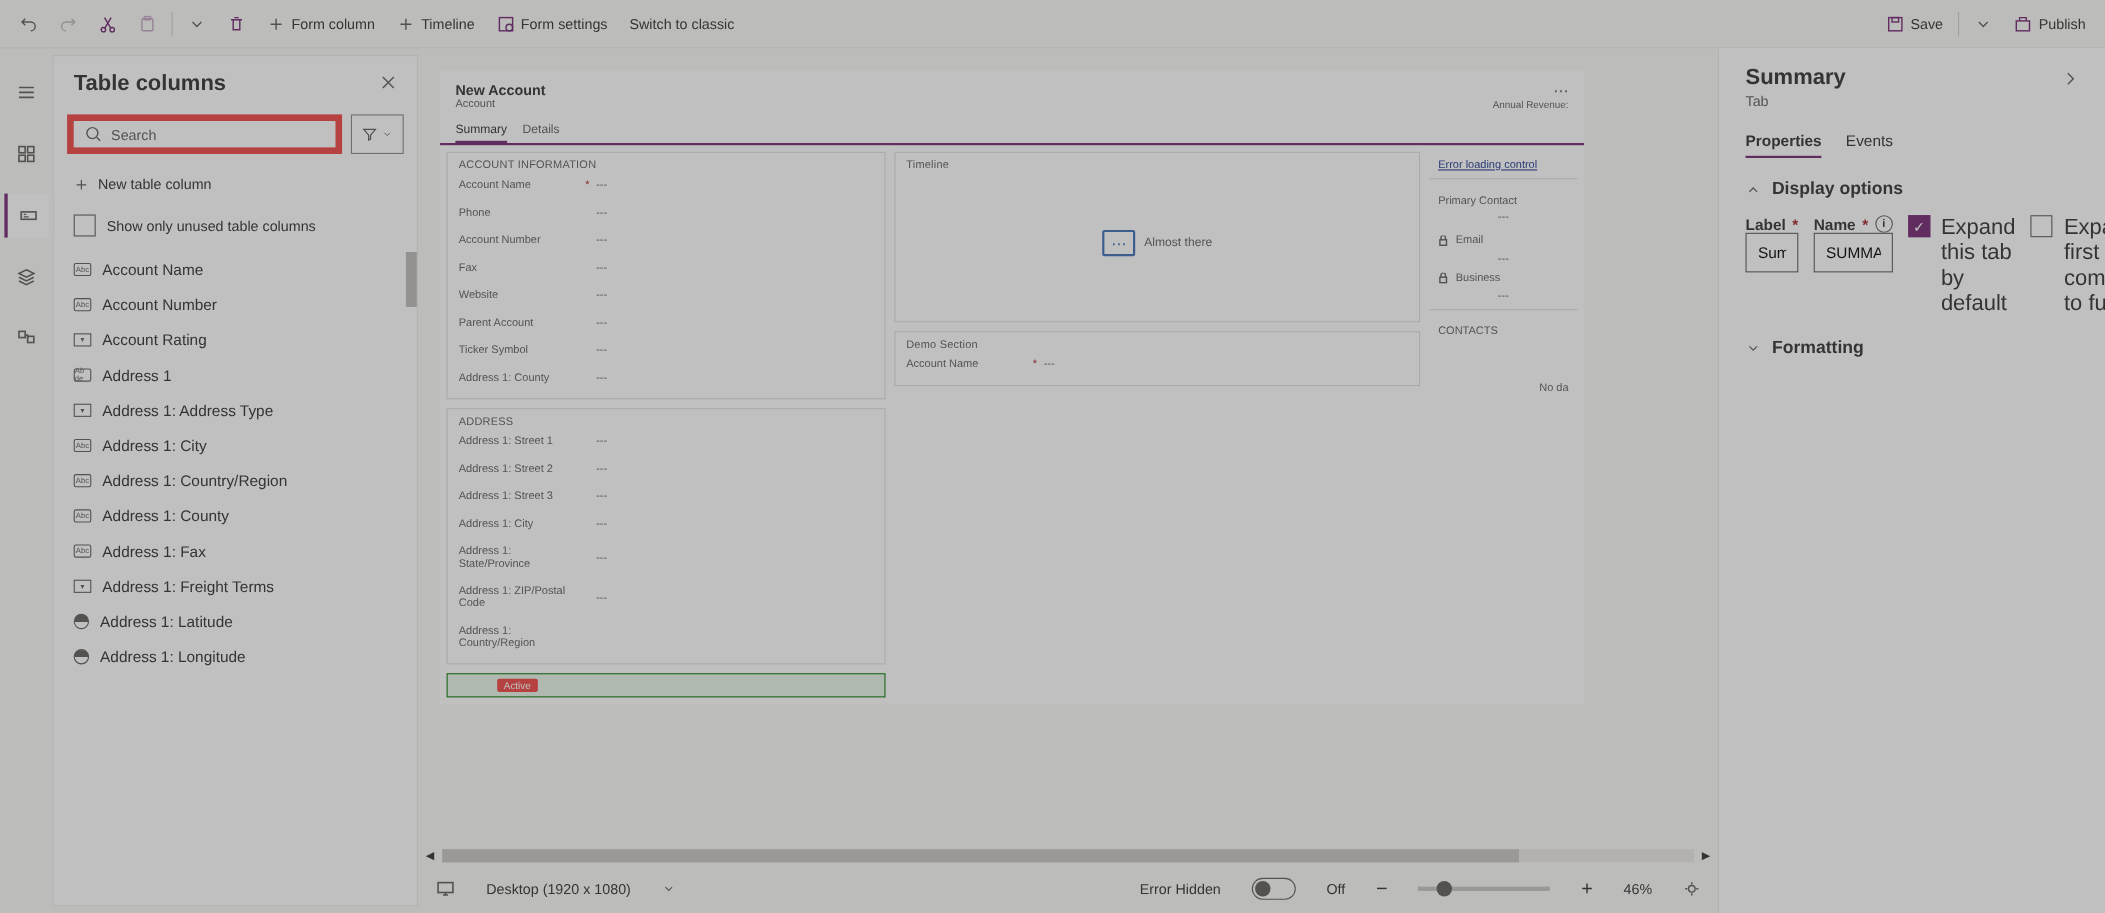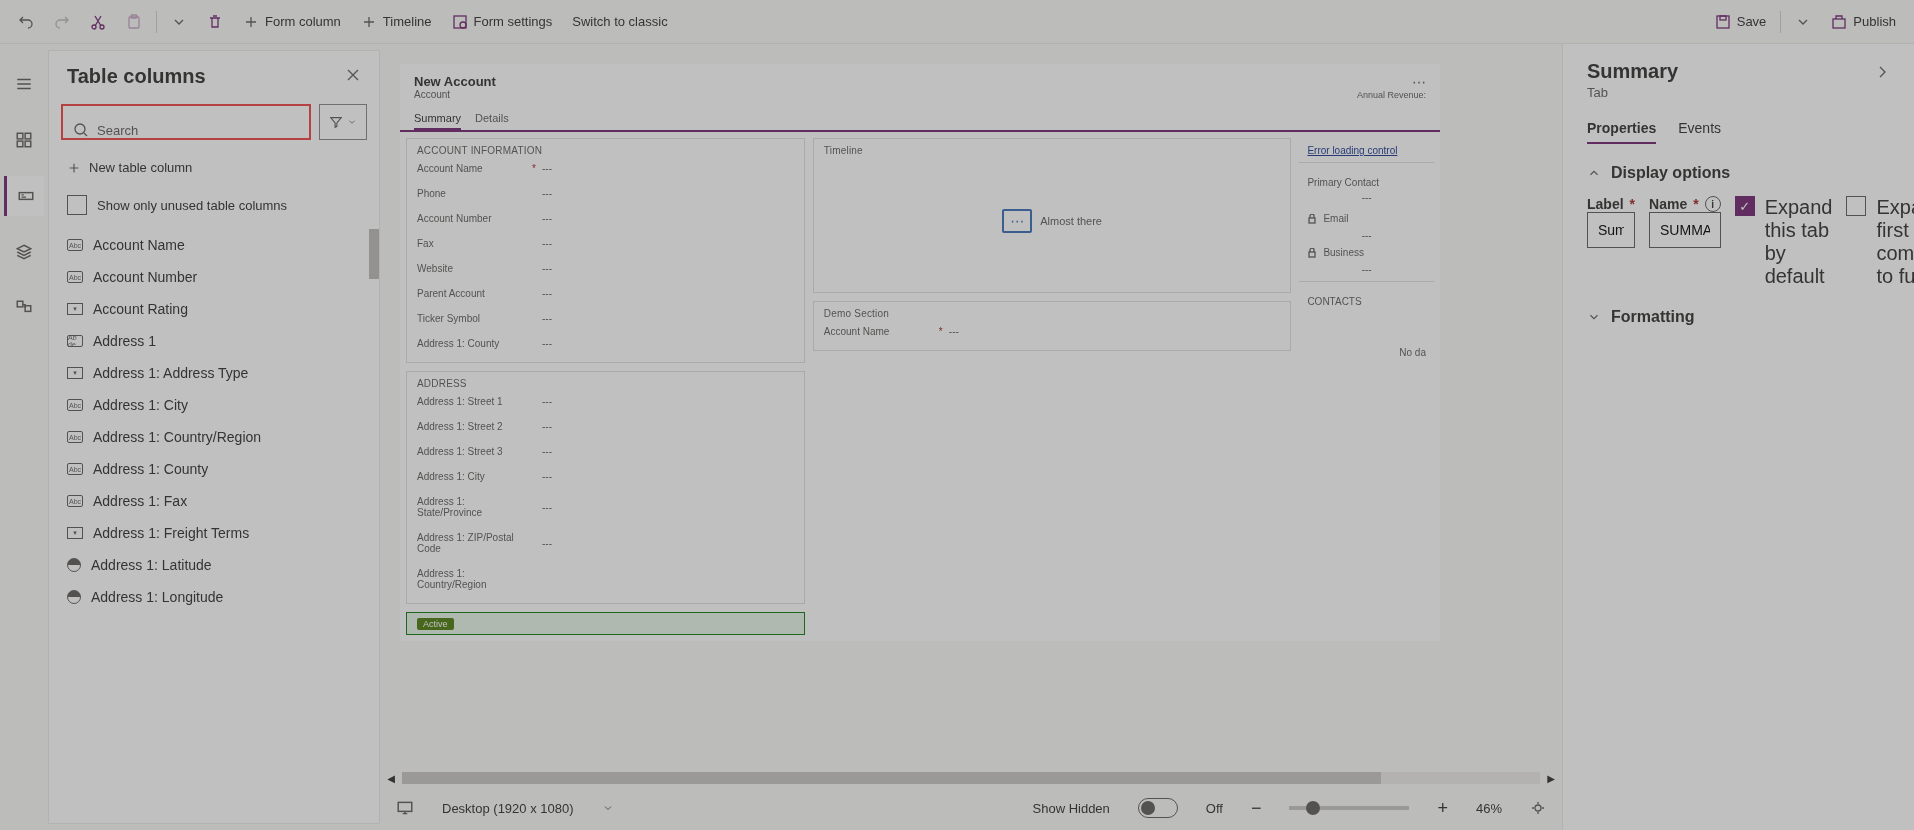--- a/index.html
+++ b/index.html
@@ -101,23 +101,23 @@
   font-weight: 600;
 }
 .cp-searchrow {
   display: flex;
   padding: 10px 12px;
   gap: 8px;
 }
 .cp-search {
   flex: 1;
   height: 36px;
-  border: 2px solid #ef4444;
-  display: flex;
-  align-items: flex-end;
+  border: 6px solid #ef4444;
+  display: flex;
+  align-items: center;
   padding: 0 10px;
   gap: 8px;
   color: #605e5c;
 }
 .cp-filter {
   width: 48px;
   height: 36px;
   border: 1px solid #8a8886;
   display: flex;
   align-items: center;
@@ -241,22 +241,22 @@
   display: flex;
   align-items: center;
   padding: 7px 0;
   font-size: 10px;
 }
 .fc-field .lab { width: 115px; color: #605e5c; }
 .fc-field .req { color: #a4262c; width: 10px; }
 .fc-field .val { color: #605e5c; }
 .fc-section.active { background: #e8f5e8; border: 1px solid #107c10; }
 .fc-section.active .badge {
-  display:inline-block; background:#4d7c0f; color:#fff; font-size:9px;
-  padding:1px 6px; border-radius:2px;
+  display:inline-block; background:#ef4444; color:#fff; font-size:9px;
+  padding:1px 6px; border-radius:2px;margin-left:35px;
 }
 .timeline-empty {
   height: 130px; display:flex; flex-direction:row;
   align-items:center; justify-content:center; gap:8px;
 }
 .tl-icon { width:30px; height:24px; border:2px solid #3b6fb6; border-radius:2px; position:relative; }
 .tl-icon::after { content:"⋯"; position:absolute; inset:0; display:flex; align-items:center; justify-content:center; color:#3b6fb6; font-size:14px;}
 .error-link { color:#1f3a93; text-decoration:underline; font-size:10px; cursor:pointer;}
 .right-block { padding: 6px 8px; }
 .right-block .rlab { font-size:10px; color:#605e5c; }
@@ -708,21 +708,21 @@
     <div class="canvas-footer">
       <svg viewBox="0 0 16 16" width="18">
           <rect x="2" y="3" width="12" height="8"></rect>
           <path d="M6 13h4M8 11v2"></path>
         </svg>
       <span style="cursor:pointer">Desktop (1920 x 1080)</span>
       <svg viewBox="0 0 16 16" width="12">
           <path d="M4 6l4 4 4-4"></path>
         </svg>
       <div class="spacer"></div>
-      <span>Show Hidden</span>
+      <span>Error Hidden</span>
       <div class="switch">
           <div class="knob"></div>
         </div>
       <span>Off</span>
       <span style="font-size:18px;cursor:pointer">−</span>
       <div class="zoom-slider">
           <div class="zk"></div>
         </div>
       <span style="font-size:18px;cursor:pointer">+</span>
       <span>46%</span>

